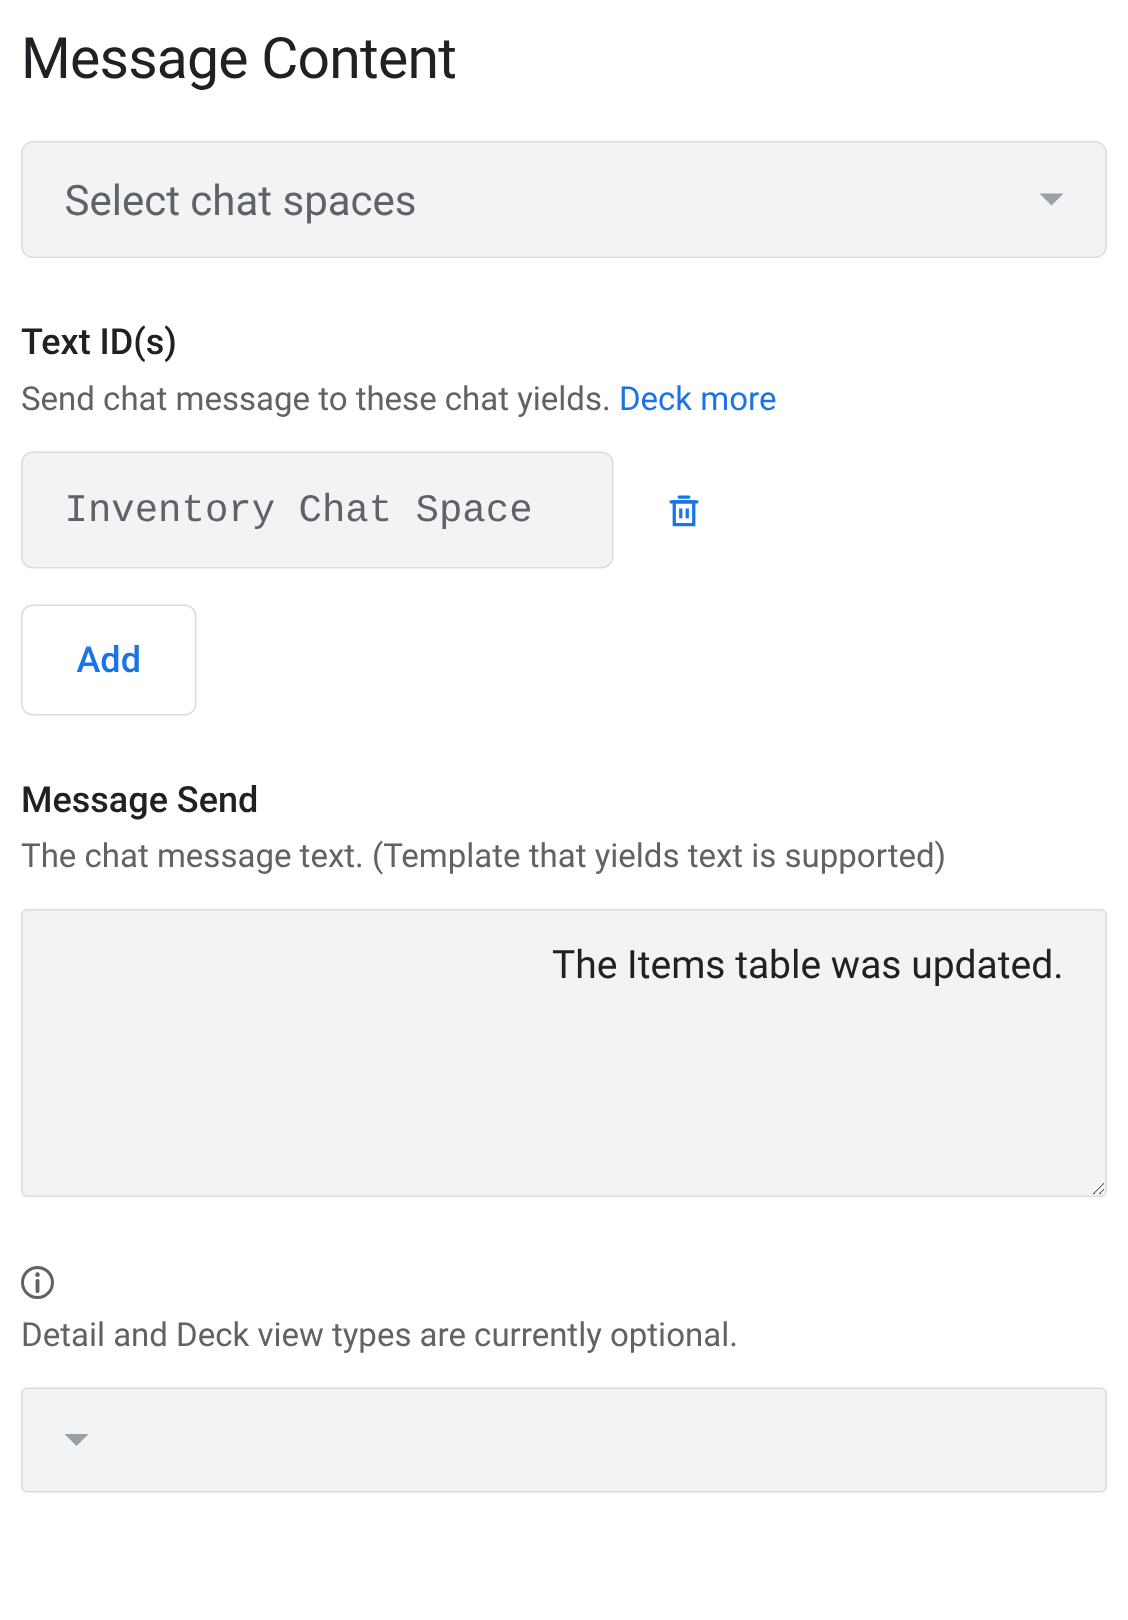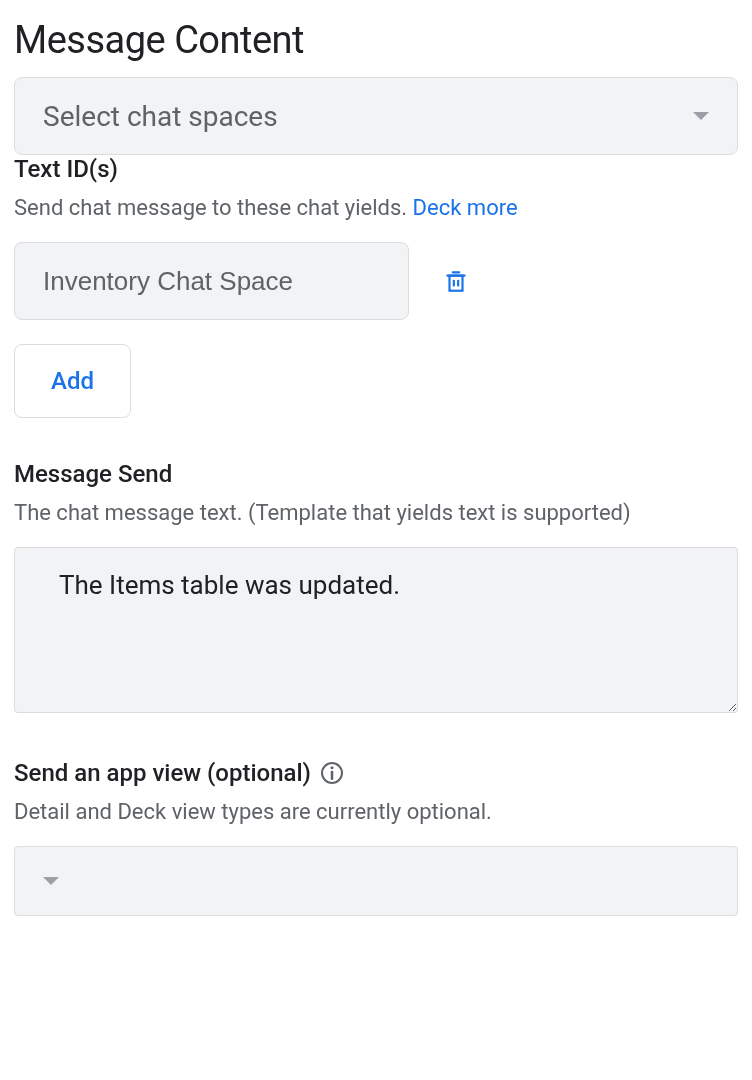--- a/index.html
+++ b/index.html
@@ -8,33 +8,34 @@
       color: #202124;
       background: #fff;
       padding: 18px 14px;
       width: 752px;
     }
     .page-title {
       font-size: 38px;
       font-weight: 400;
       letter-spacing: -0.5px;
       color: #202124;
-      margin-bottom: 15px;
+      margin-bottom: 32px;
     }
     .select {
       width: 100%;
       height: 78px;
       background: #f1f3f4;
       border: 1px solid #dadce0;
       border-radius: 8px;
       display: flex;
       align-items: center;
       justify-content: space-between;
       padding: 0 28px;
       cursor: pointer;
+      margin-bottom: 42px;
     }
     .select-text {
       font-size: 28px;
       color: #5f6368;
       font-weight: 400;
     }
     .caret {
       width: 0; height: 0;
       border-left: 8px solid transparent;
       border-right: 8px solid transparent;
@@ -65,21 +66,21 @@
     }
     .space-input {
       width: 395px;
       height: 78px;
       background: #f1f3f4;
       border: 1px solid #dadce0;
       border-radius: 8px;
       padding: 16px 28px;
       font-size: 26px;
       color: #5f6368;
-      font-family: Liberation Sans, sans-serif;
+      font-family: Liberation Mono, monospace;
     }
     .space-input::placeholder { color: #80868b; }
     .trash-btn {
       background: none;
       border: none;
       cursor: pointer;
       color: #1a73e8;
       padding: 6px;
       display: flex;
       align-items: center;
@@ -92,29 +93,30 @@
       border-radius: 8px;
       color: #1a73e8;
       font-size: 24px;
       font-weight: 500;
       cursor: pointer;
       font-family: inherit;
     }
     .gap-large { margin-bottom: 42px; }
     .textarea {
       width: 100%;
-      height: 166px;
+      height: 192px;
       background: #f1f3f4;
       border: 1px solid #dadce0;
       border-radius: 4px;
-      padding: 22px 44px;
+      padding: 22px 28px;
       font-size: 26px;
       color: #202124;
       font-family: inherit;
       resize: both;
+      text-align: right;
     }
     .select-sm {
       width: 100%;
       height: 70px;
       background: #f1f3f4;
       border: 1px solid #dadce0;
       border-radius: 4px;
       display: flex;
       align-items: center;
       justify-content: space-between;
@@ -173,21 +175,20 @@
   </button>
 </div>
 
 <button class="add-btn gap-large">Add</button>
 
 <div class="section-label">Message Send</div>
 <div class="section-desc">The chat message text. (Template that yields text is supported)</div>
 <textarea class="textarea gap-large" style="">The Items table was updated.</textarea>
 
 <div class="label-row">
-  <span class="section-label" style="margin-bottom:0">Send an app view (optional)</span>
   <span class="info-icon">
     <svg width="10" height="14" viewBox="0 0 4 12" fill="#5f6368">
         <circle cx="2" cy="1.5" r="1.3"></circle>
         <rect x="0.9" y="4" width="2.2" height="8" rx="1"></rect>
       </svg>
   </span>
 </div>
 <div class="section-desc">Detail and Deck view types are currently optional.</div>
 
 <div class="select-sm">

